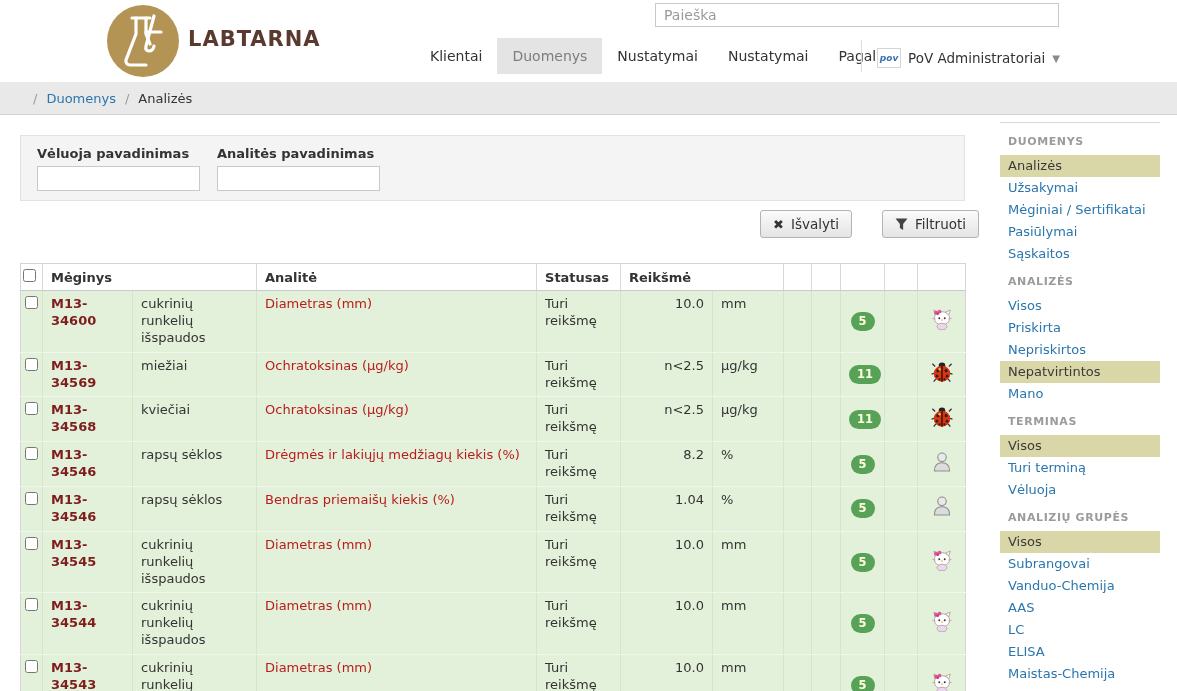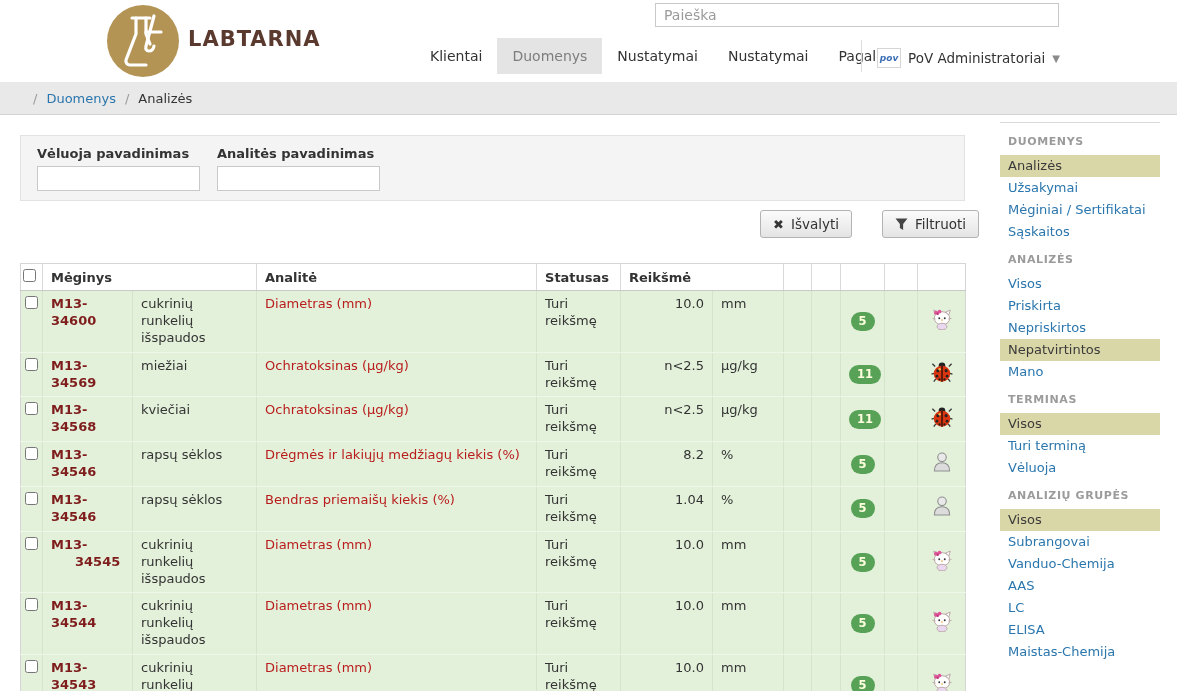--- a/index.html
+++ b/index.html
@@ -320,21 +320,21 @@
         <td></td>
         <td class="cell-icon"><svg viewBox="0 0 16 16" class="rowicon">
             <use href="#sym-person" xlink:href="#sym-person"></use>
           </svg></td>
       </tr>
       <tr>
         <td class="cell-check"><input type="checkbox" style=""></td>
         <td class="cell-id">
           <a class="sample-id">
             <span style="display: block;">M13-</span>
-            <span style="display: block; margin-left: 24px;">34545</span>
+            <span style="display: block;">34545</span>
           </a>
         </td>
         <td class="cell-sample">cukrinių runkelių išspaudos</td>
         <td class="cell-analyte"><a class="analyte-link">Diametras (mm)</a></td>
         <td class="cell-status">Turi reikšmę</td>
         <td class="cell-value">10.0</td>
         <td class="cell-unit">mm</td>
         <td></td>
         <td></td>
         <td class="cell-badge"><span class="count-badge">5</span></td>
@@ -386,20 +386,21 @@
           </svg></td>
       </tr>
     </tbody>
 </table>
 
 <aside class="sidebar">
     <div class="sb-title">DUOMENYS</div>
     <a class="sb-item active">Analizės</a>
     <a class="sb-item">Užsakymai</a>
     <a class="sb-item">Mėginiai / Sertifikatai</a>
+    <a class="sb-item">Pasiūlymai</a>
     <a class="sb-item">Sąskaitos</a>
     <div class="sb-title">ANALIZĖS</div>
     <a class="sb-item">Visos</a>
     <a class="sb-item">Priskirta</a>
     <a class="sb-item">Nepriskirtos</a>
     <a class="sb-item active">Nepatvirtintos</a>
     <a class="sb-item">Mano</a>
     <div class="sb-title">TERMINAS</div>
     <a class="sb-item active">Visos</a>
     <a class="sb-item">Turi terminą</a>

